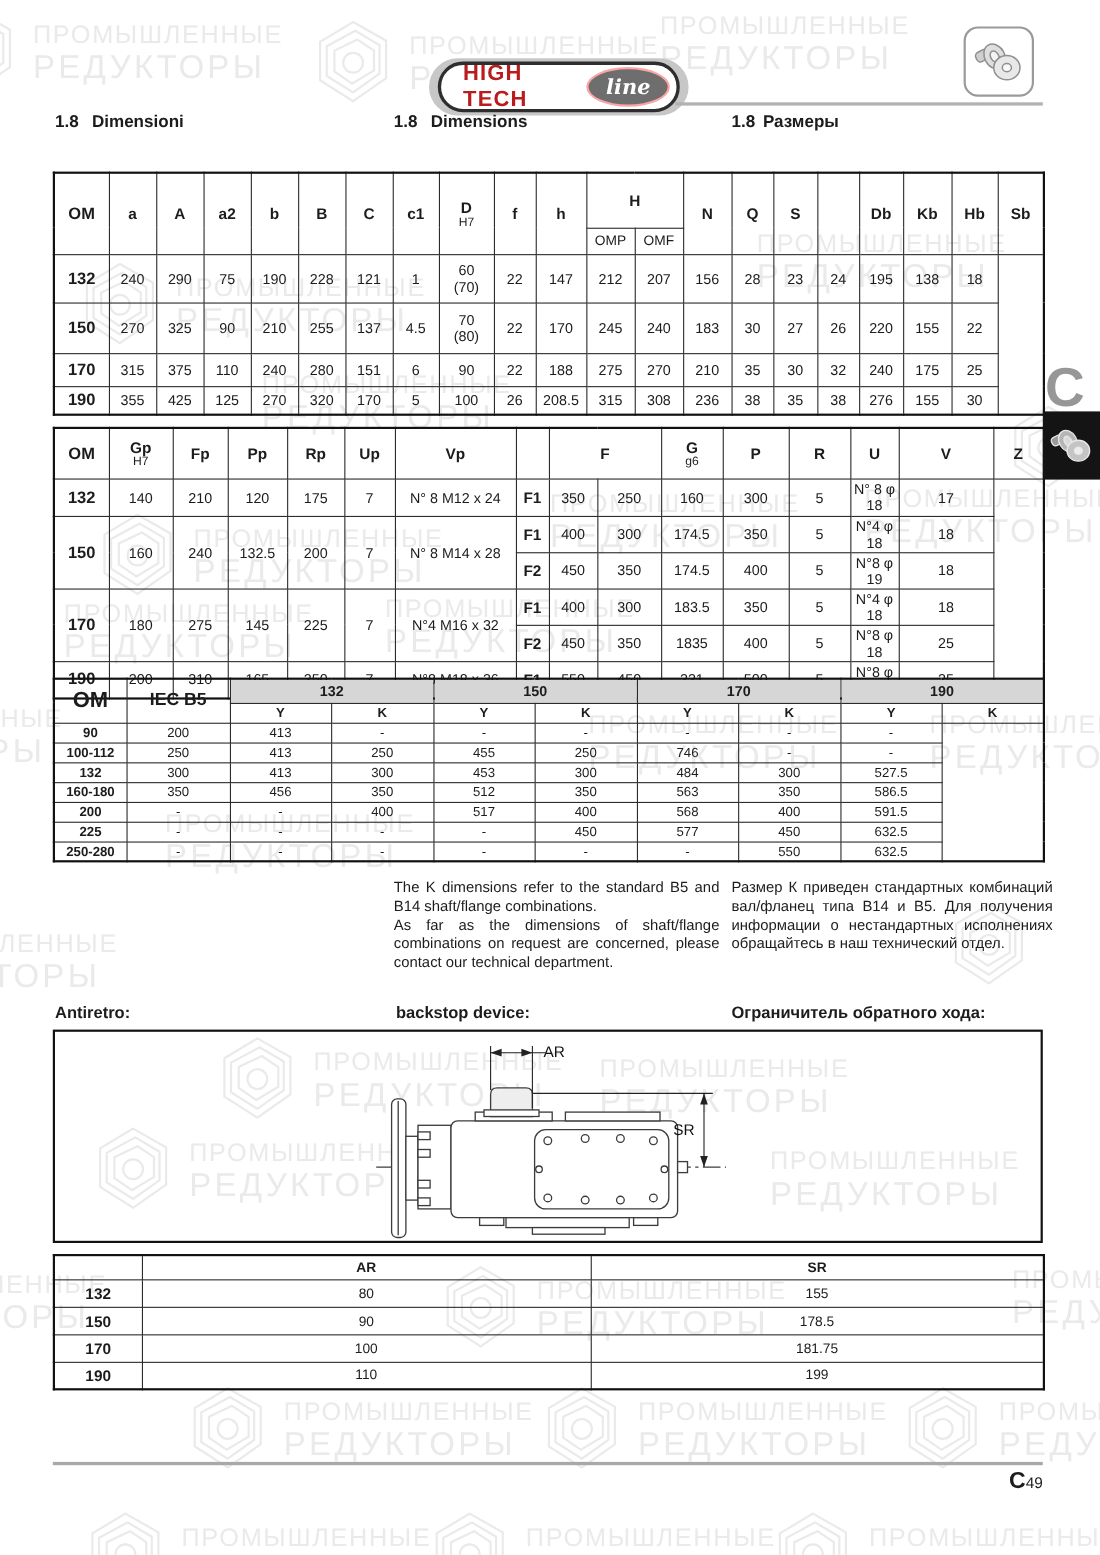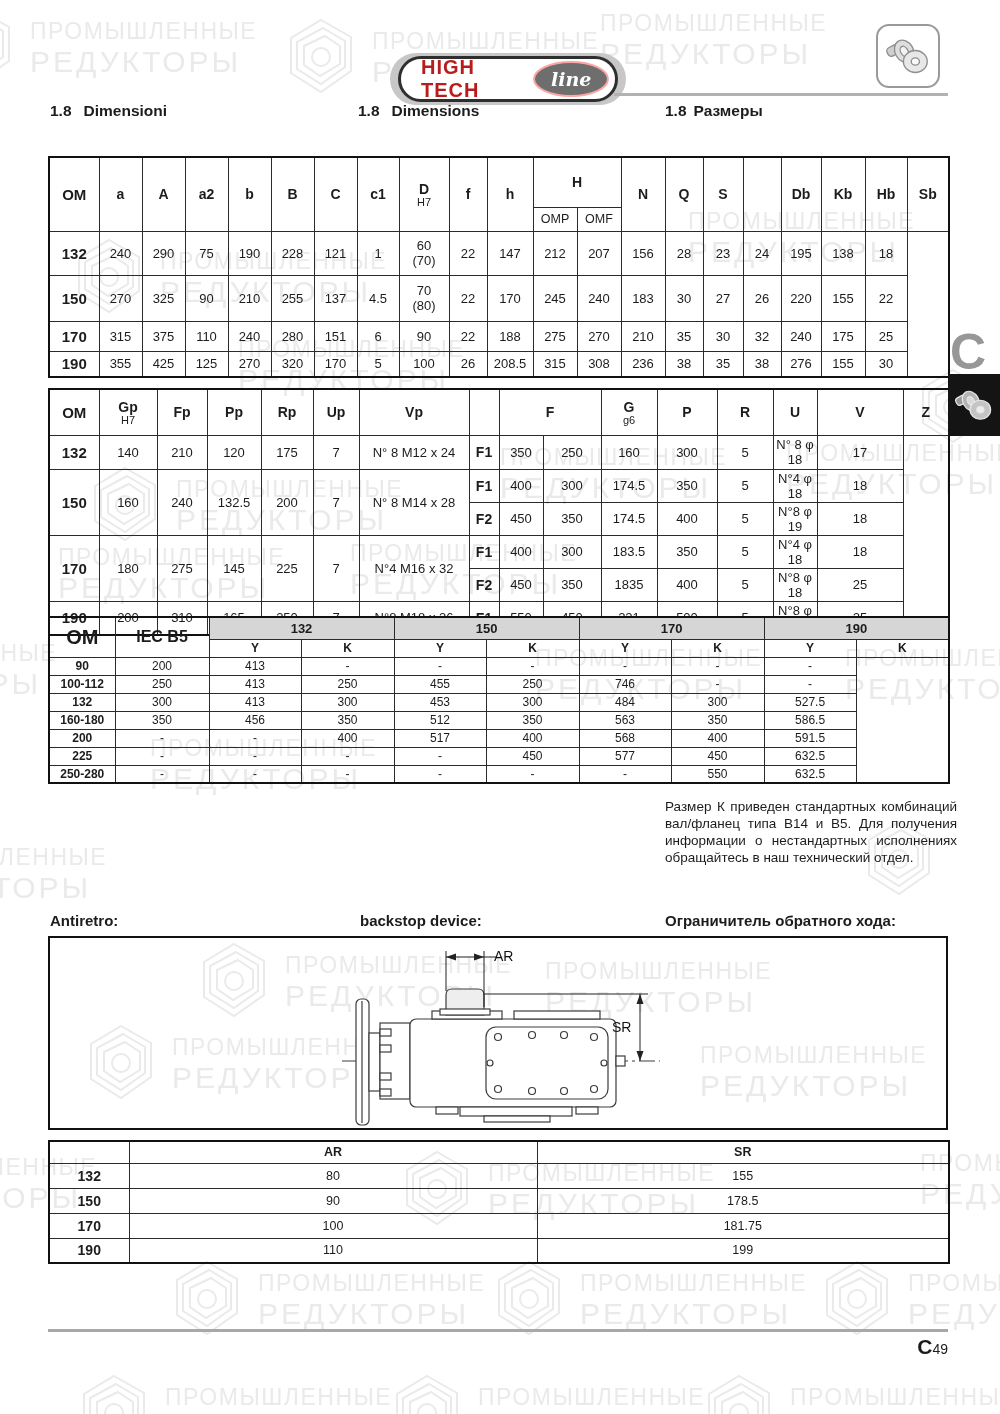--- a/index.html
+++ b/index.html
@@ -812,20 +812,22 @@
           <td>-</td>
           <td>-</td>
           <td>-</td>
           <td>-</td>
           <td>550</td>
           <td>632.5</td>
         </tr>
       </tbody>
   </table>
 
+  <div class="abs note italic" style="left:358px;width:296px;">The K dimensions refer to the standard B5 and B14 shaft/flange combinations.
+As far as the dimensions of shaft/flange combinations on request are concerned, please contact our technical department.</div>
   <div class="abs note" style="left:665px;">Размер К приведен стандартных комбинаций вал/фланец типа В14 и В5. Для получения информации о нестандартных исполнениях обращайтесь в наш технический отдел.</div>
 
   <div class="abs bk-lbl" style="left:50px;">Antiretro:</div>
   <div class="abs bk-lbl italic" style="left:360px;">backstop device:</div>
   <div class="abs bk-lbl" style="left:665px;">Ограничитель обратного хода:</div>
 
   <div class="abs draw-box"></div>
   <svg class="abs" style="left:336px;top:937px;" width="330" height="192" viewBox="0 0 330 192">
     <g stroke="#3c3c3c" stroke-width="1.2" fill="none">
       <line x1="6" y1="124" x2="324" y2="124" stroke-dasharray="16 4 3 4" stroke-width="1"></line>

